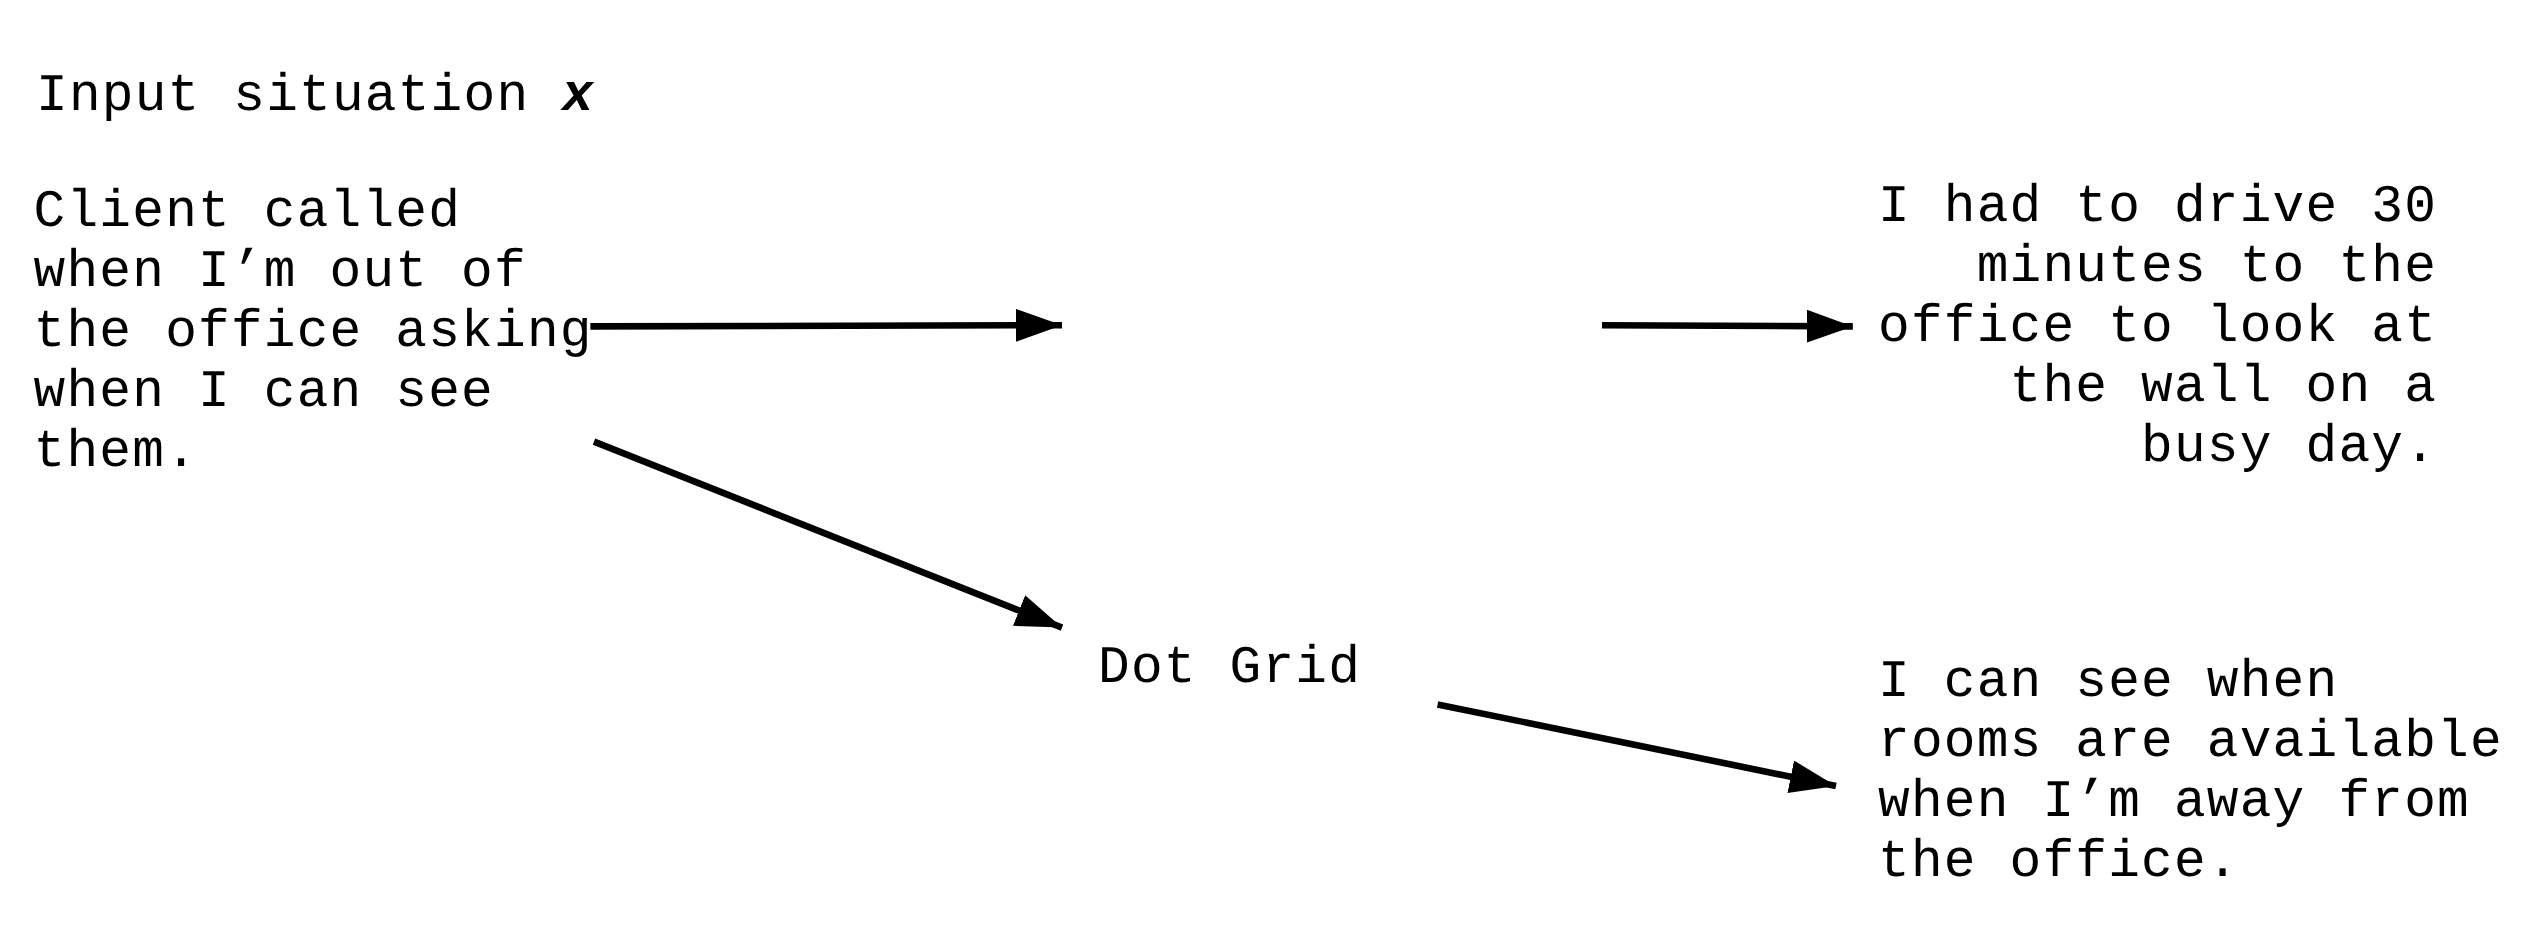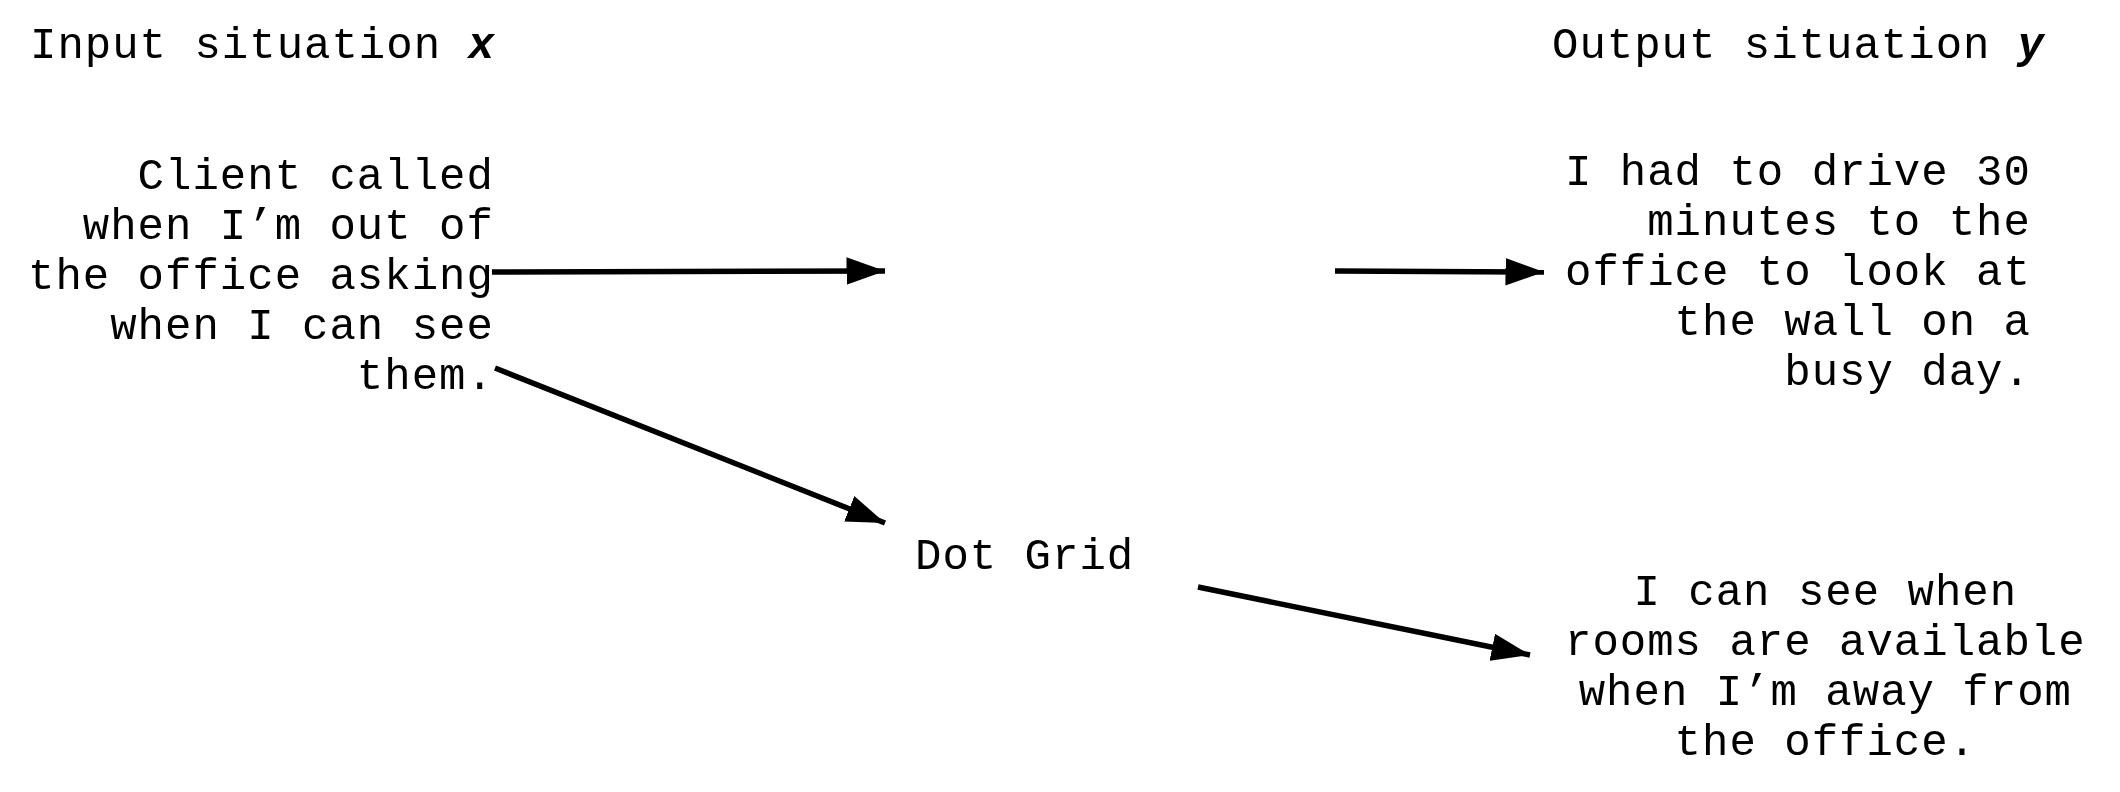--- a/index.html
+++ b/index.html
@@ -12,41 +12,41 @@
     font-family: "Liberation Mono", "DejaVu Sans Mono", monospace;
     font-size: 44px;
     line-height: 50px;
     letter-spacing: 1px;
     overflow: hidden;
   }
   .block {
     position: absolute;
     white-space: pre;
   }
-  .header { white-space: nowrap; }
+  .header { white-space: nowrap; margin-top: 35px; }
   .header .sym {
     font-weight: bold;
     font-style: italic;
     margin-left: 27px;
   }
   .arrow-layer {
     position: absolute;
     left: 0; top: 0;
     width: 2120px; height: 792px;
     pointer-events: none;
   }
   
   .hdr-input   { left: 30px;   top: 21px; }
   .hdr-process { left: 893px;  top: 21px; }
   .hdr-output  { left: 1552px; top: 21px; }
-  .blk-input        { left: 28px;   top: 152px; text-align: right; }
+  .blk-input        { left: 28px;   top: 152px; }
   .blk-calendar     { left: 903px;  top: 191px; }
   .blk-dotgrid      { left: 915px;  top: 532px; }
   .blk-out-calendar { left: 1565px; top: 148px; text-align: right; }
-  .blk-out-dotgrid  { left: 1565px; top: 568px; text-align: center; }
+  .blk-out-dotgrid  { left: 1565px; top: 544px; }
 </style>
 </head>
 <body>
 
 <div class="canvas">
 
   <svg class="arrow-layer" viewBox="0 0 2120 792" xmlns="http://www.w3.org/2000/svg">
     <defs>
       <marker id="ah" viewBox="0 0 7 5" refX="7" refY="2.5" markerWidth="7" markerHeight="5" markerUnits="strokeWidth" orient="auto">
         <path d="M0,0 L7,2.5 L0,5 Z" fill="#000000"></path>
@@ -56,23 +56,20 @@
       <line x1="1335" y1="271" x2="1544" y2="272" stroke="#000000" stroke-width="5.5" marker-end="url(#ah)"></line>
       <line x1="495" y1="368" x2="885" y2="523" stroke="#000000" stroke-width="5.5" marker-end="url(#ah)"></line>
       <line x1="1198" y1="587" x2="1530" y2="655" stroke="#000000" stroke-width="5.5" marker-end="url(#ah)"></line>
     </svg>
 
   <div class="block header hdr-input">
     <span>Input situation</span><span class="sym">x</span>
   </div>
 
 
-  <div class="block header hdr-output">
-    <span>Output situation</span><span class="sym">y</span>
-  </div>
 
   <div class="block blk-input">Client called
 when I’m out of
 the office asking
 when I can see
 them.</div>
 
 
   <div class="block blk-dotgrid">Dot Grid</div>
 

